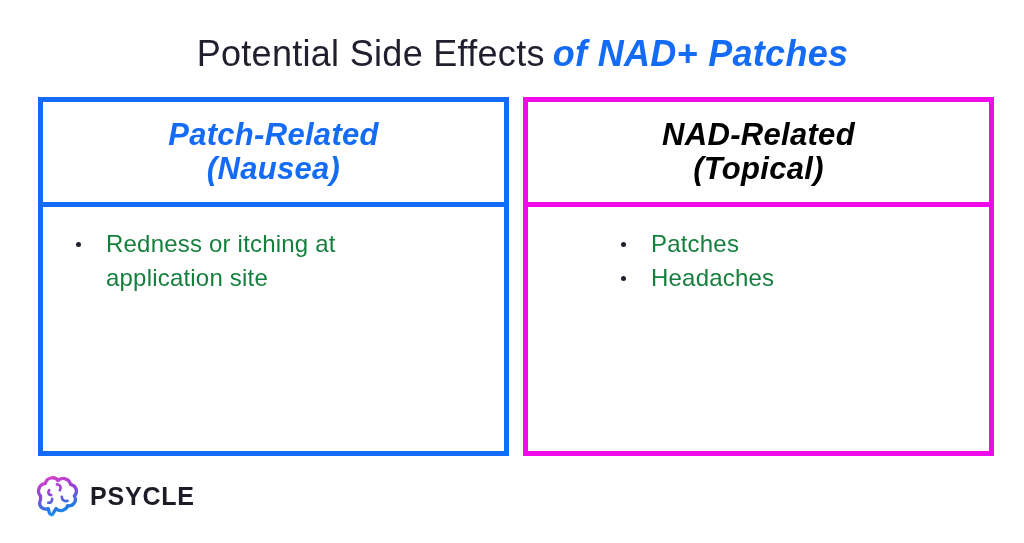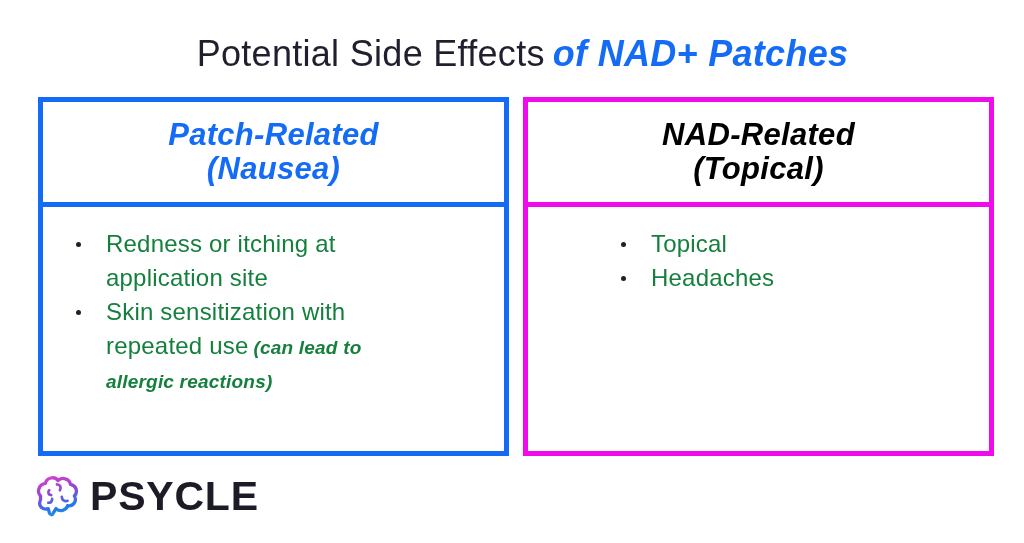--- a/index.html
+++ b/index.html
@@ -95,21 +95,21 @@
   .logo {
     position: absolute;
     left: 27px;
     top: 467px;
     display: flex;
     align-items: center;
   }
   .brain-icon { width: 58px; height: 58px; }
   .logo-text {
     margin-left: 5px;
-    font-size: 41px;
+    font-size: 25px;
     font-weight: 800;
     letter-spacing: 0.8px;
     color: #1E1B26;
   }
 </style>
 </head>
 <body>
 
 <div class="canvas">
 
@@ -118,36 +118,32 @@
   <section class="box box-left">
     <header class="box-header">
       <span>Patch-Related</span>
       <span>(Nausea)</span>
     </header>
     <ul class="box-body">
       <li>
         <span class="bullet"></span>
         <span class="li-text">Redness or itching at application site</span>
       </li>
-      <li>
-        <span class="bullet"></span>
-        <span class="li-text"><span>Skin sensitization with repeated use</span><span class="note">(can lead to allergic reactions)</span></span>
-      </li>
     </ul>
   </section>
 
   <section class="box box-right">
     <header class="box-header">
       <span>NAD-Related</span>
       <span>(Topical)</span>
     </header>
     <ul class="box-body">
       <li>
         <span class="bullet"></span>
-        <span class="li-text">Topical</span>
+        <span class="li-text">Patches</span>
       </li>
       <li>
         <span class="bullet"></span>
         <span class="li-text">Headaches</span>
       </li>
     </ul>
   </section>
 
   <div class="logo">
     <svg class="brain-icon" viewBox="0 0 60 60" fill="none" xmlns="http://www.w3.org/2000/svg">

